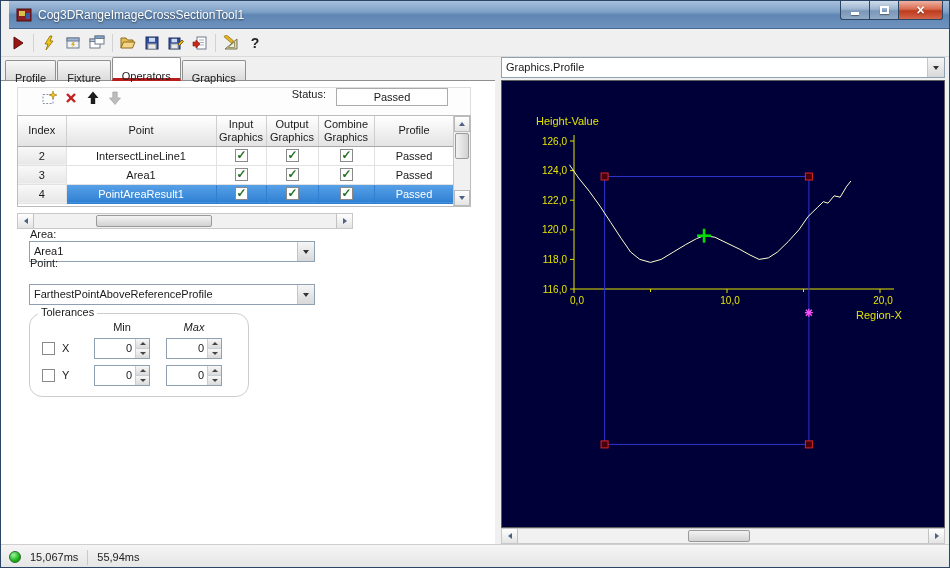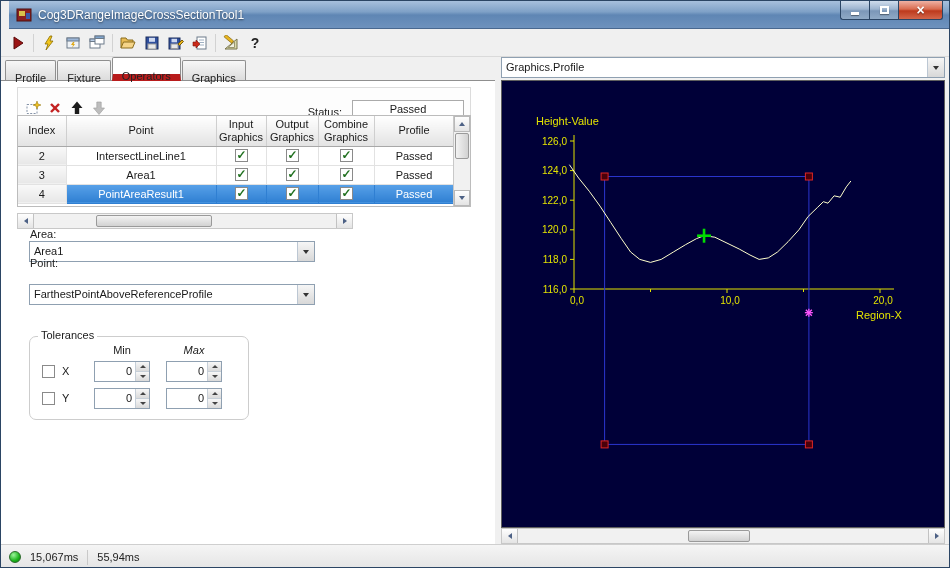--- a/index.html
+++ b/index.html
@@ -29,24 +29,24 @@
     border-bottom:1px solid #dadada;display:flex;align-items:center;padding:0 5px;}
   .tbtn{width:24px;height:24px;display:flex;align-items:center;justify-content:center;border-radius:2px;}
   .tsep{width:1px;height:18px;background:#d2d2d2;margin:0 3px;}
 
   
   .left-panel{position:absolute;left:0;top:56px;width:494px;height:487px;background:#fff;}
   .tabstrip{position:absolute;left:0;top:0;width:100%;height:24px;background:#f0f0f0;
     border-bottom:1px solid #8f8f8f;display:flex;align-items:flex-end;padding-left:4px;}
   .tab{height:20px;line-height:20px;padding:7px 9px;background:linear-gradient(#f7f7f7,#dcdcdc);
     border:1px solid #8f8f8f;border-bottom:none;border-radius:2px 2px 0 0;margin-right:1px;color:#222;}
-  .tab.active{height:24px;line-height:23px;background:#fff;position:relative;z-index:2;margin-bottom:-1px;border-bottom:7px solid #b91c1c;text-align:right;}
+  .tab.active{height:24px;line-height:23px;background:#fff;position:relative;z-index:2;margin-bottom:-1px;border-bottom:3px solid #b91c1c;text-align:right;}
 
   .ops-toolbar{position:absolute;left:16px;top:30px;width:454px;height:32px;border:1px solid #dcdcdc;
-    background:#fdfdfd;display:flex;align-items:flex-end;padding:0 4px;}
+    background:#fdfdfd;display:flex;align-items:flex-start;padding:0 20px;}
   .obtn{width:22px;height:20px;display:flex;align-items:center;justify-content:center;}
   .status-label{margin-left:auto;color:#222;}
   .status-box{width:112px;height:18px;margin:0 2px 0 10px;border:1px solid #ababab;background:#fff;
     text-align:center;line-height:16px;}
 
   
   .grid-wrap{position:absolute;left:16px;top:58px;width:454px;height:92px;border:1px solid #bcbcbc;background:#fff;overflow:hidden;}
   table.grid{border-collapse:collapse;table-layout:fixed;width:436px;font-size:11px;}
   table.grid th{height:30px;font-weight:normal;text-align:center;vertical-align:middle;line-height:1.15;
     background:linear-gradient(#ffffff,#e3e3e3);border-right:1px solid #cfcfcf;border-bottom:1px solid #a8a8a8;padding:0 1px;}
@@ -81,21 +81,21 @@
   
   .field-label{position:absolute;color:#222;}
   .combo{position:absolute;height:21px;border:1px solid #8fa0b1;background:#fff;display:flex;overflow:hidden;}
   .combo-text{flex:1;line-height:19px;padding-left:4px;white-space:nowrap;overflow:hidden;}
   .combo-btn{width:17px;flex:0 0 auto;border-left:1px solid #bcc7d3;background:linear-gradient(#f6f6f6,#d8d8d8);
     display:flex;align-items:center;justify-content:center;}
   .lbl-area{left:29px;top:171px;} .combo-area{left:28px;top:184px;width:286px;}
   .lbl-point{left:29px;top:200px;} .combo-point{left:28px;top:227px;width:286px;}
 
   
-  .groupbox{position:absolute;left:28px;top:279px;width:220px;height:84px;border:1px solid #cdcdcd;border-radius:7px;}
+  .groupbox{position:absolute;left:28px;top:256px;width:220px;height:84px;border:1px solid #cdcdcd;border-radius:13px;}
   .gb-legend{position:absolute;left:8px;top:-8px;background:#fff;padding:0 3px;}
   .gb-h{position:absolute;top:7px;width:56px;text-align:center;}
   .gb-h.min{left:64px;} .gb-h.max{left:136px;font-style:italic;}
   .tol-row{position:absolute;left:0;width:100%;height:21px;}
   .tol-row.rx{top:24px;} .tol-row.ry{top:51px;}
   .tol-check{position:absolute;left:12px;top:4px;}
   .tol-label{position:absolute;left:32px;top:0;line-height:21px;}
   .spin{position:absolute;top:0;width:56px;height:21px;border:1px solid #8fa0b1;background:#fff;display:flex;}
   .spin.min{left:64px;} .spin.max{left:136px;}
   .spin-val{flex:1;text-align:right;padding-right:3px;line-height:19px;}

